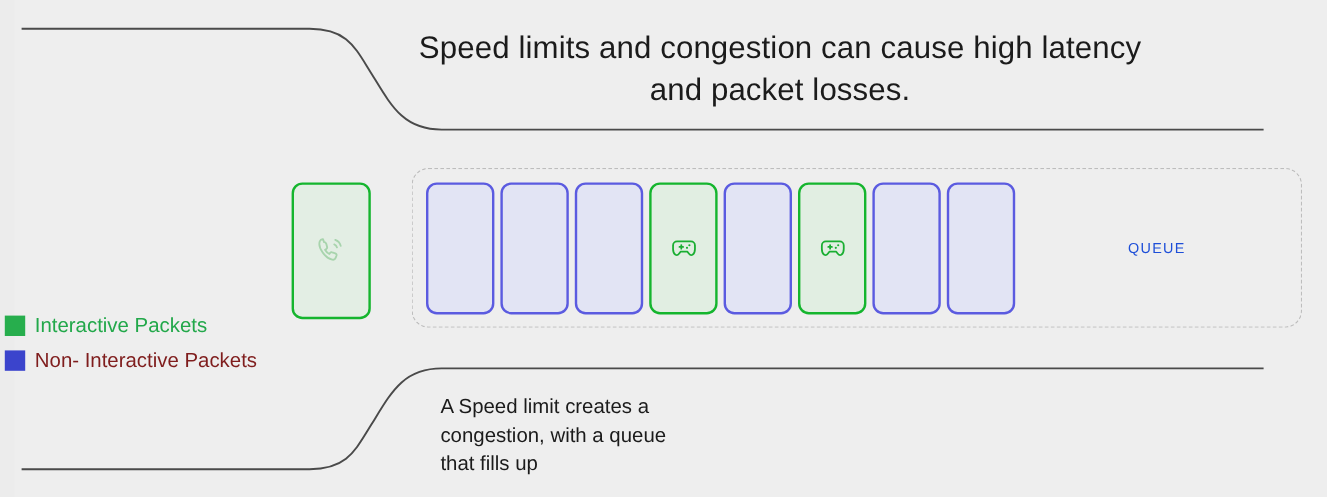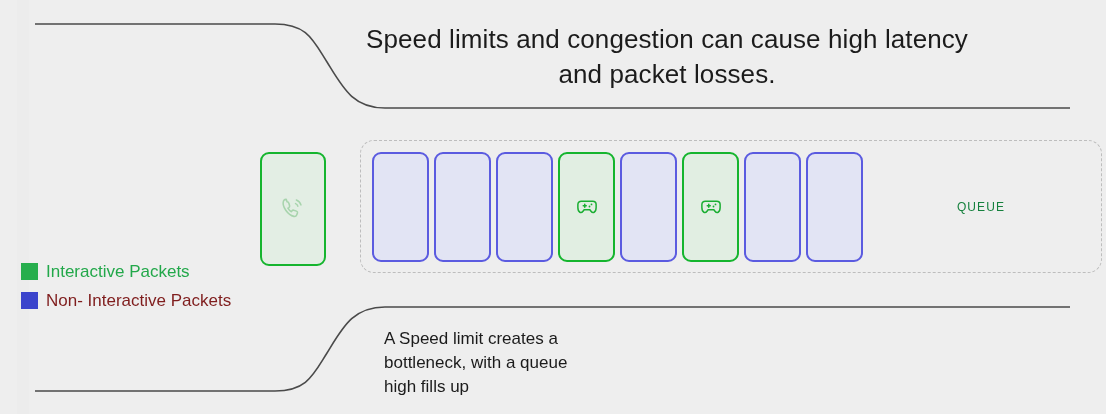--- a/index.html
+++ b/index.html
@@ -9,21 +9,21 @@
   body {
     width: 1106px;
     height: 414px;
     background: #eeeeee;
     font-family: "Liberation Sans", sans-serif;
     overflow: hidden;
     position: relative;
   }
   .stage {
     position: absolute;
-    left: 17px; top: 0;
+    left: 0; top: 0;
     width: 928px;
     height: 414px;
   }
   .left-edge {
     position: absolute;
     left: 0; top: 0;
     width: 12px;
     height: 414px;
     background: #ececec;
   }
@@ -124,21 +124,21 @@
     position: absolute;
     left: 520px;
     top: 0;
     width: 200px;
     height: 131px;
     display: flex;
     align-items: center;
     justify-content: center;
     font-size: 12px;
     letter-spacing: 1.1px;
-    color: #15803d;
+    color: #1d4ed8;
     font-family: "Liberation Sans Narrow", "Liberation Sans", sans-serif;
   }
   
   .caption {
     position: absolute;
     font-size: 17px;
     line-height: 1.42;
     color: #1b1b1b;
   }
   .caption-bottleneck {
@@ -206,15 +206,15 @@
           <circle cx="15.6" cy="9.9" r="0.72" fill="#1aae32"></circle>
           <circle cx="14.0" cy="11.6" r="0.72" fill="#1aae32"></circle>
         </svg>
       </div>
       <div class="packet blue"></div>
       <div class="packet blue"></div>
     </div>
     <div class="queue-label">QUEUE</div>
   </div>
 
-  <div class="caption caption-bottleneck">A Speed limit creates a bottleneck, with a queue high fills up</div>
+  <div class="caption caption-bottleneck">A Speed limit creates a congestion, with a queue that fills up</div>
 
 </div>
 
 </body></html>

